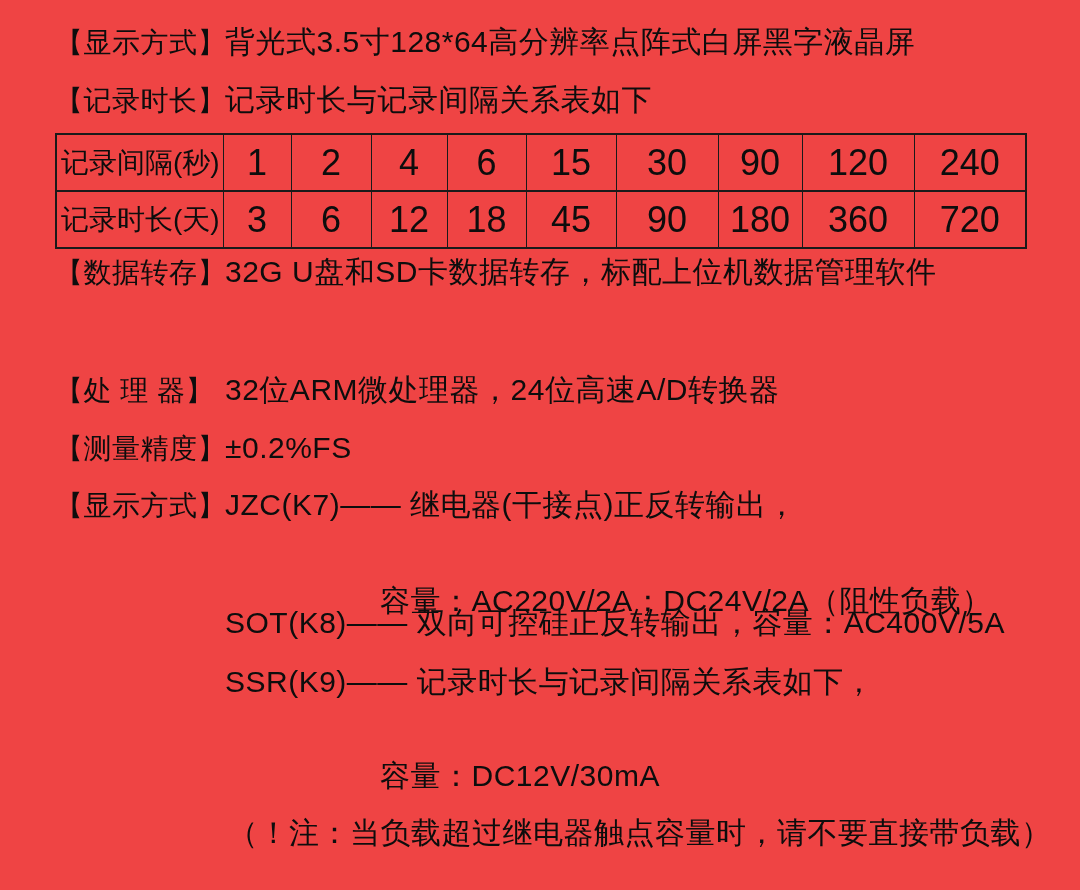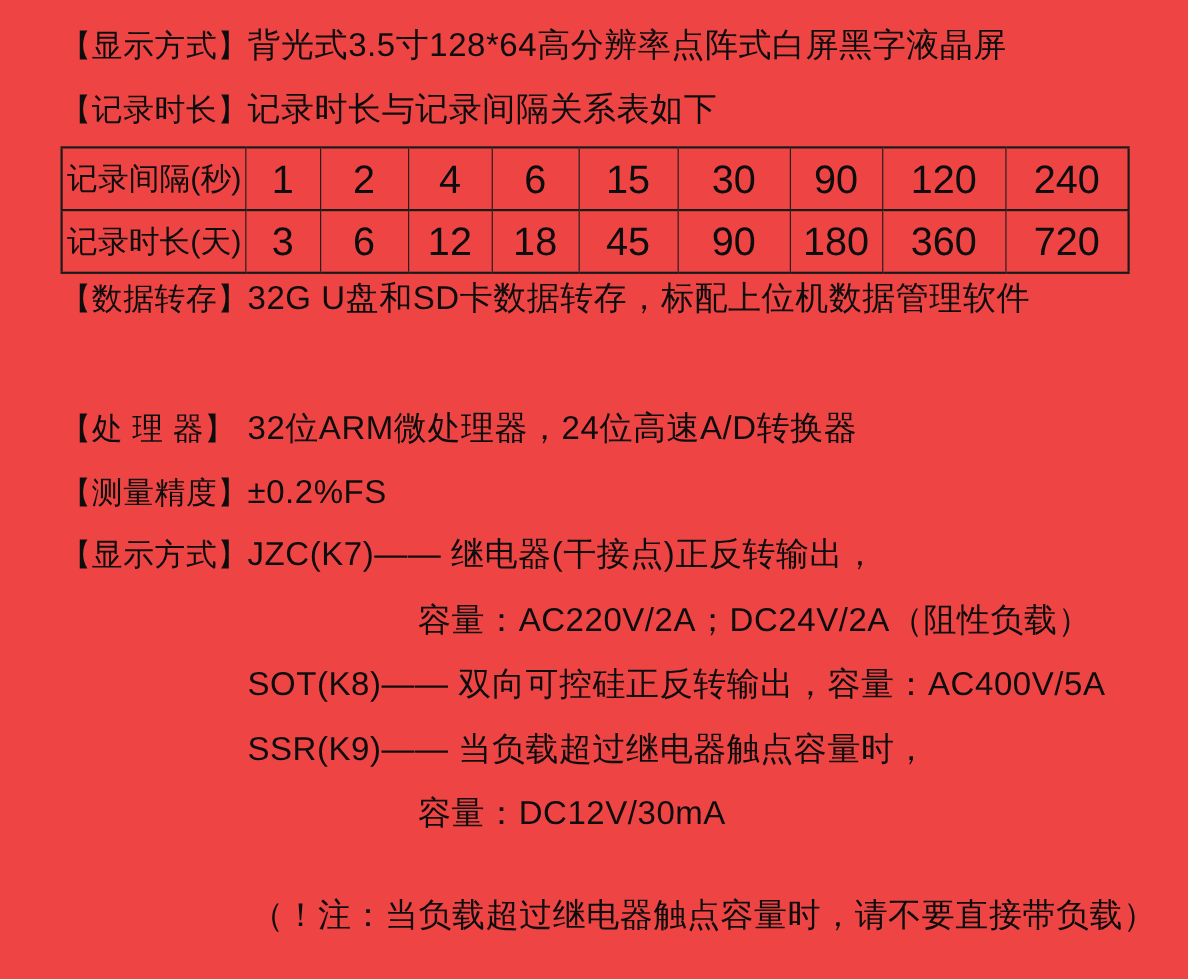--- a/index.html
+++ b/index.html
@@ -26,21 +26,21 @@
     letter-spacing: 0.5px;
   }
   .lbl {
     display: inline-block;
     width: 170px;
     font-size: 28px;
     vertical-align: baseline;
     white-space: nowrap;
   }
   .indent-content { left: 225px; }
-  .indent-capacity { left: 380px; }
+  .indent-capacity { left: 380px; margin-top: 36px; }
   .indent-note { left: 228px; margin-top: 36px; }
   table.rec {
     position: absolute;
     left: 55px;
     top: 133px;
     width: 970px;
     border-collapse: collapse;
     table-layout: fixed;
     border: 2px solid #1a1a1a;
     padding-left: 42px;
@@ -121,20 +121,20 @@
   <div class="line" style="top:370px"><span class="lbl">【处 理 器】</span><span>32位ARM微处理器，24位高速A/D转换器</span></div>
 
   <div class="line" style="top:428px"><span class="lbl">【测量精度】</span><span>±0.2%FS</span></div>
 
   <div class="line" style="top:485px"><span class="lbl">【显示方式】</span><span>JZC(K7)—— 继电器(干接点)正反转输出，</span></div>
 
   <div class="line indent-capacity" style="top:545px"><span>容量：AC220V/2A；DC24V/2A（阻性负载）</span></div>
 
   <div class="line indent-content" style="top:603px"><span>SOT(K8)—— 双向可控硅正反转输出，容量：AC400V/5A</span></div>
 
-  <div class="line indent-content" style="top:662px"><span>SSR(K9)—— 当负载超过继电器触点容量时，</span></div>
+  <div class="line indent-content" style="top:662px"><span>SSR(K9)—— 记录时长与记录间隔关系表如下，</span></div>
 
   <div class="line indent-capacity" style="top:720px"><span>容量：DC12V/30mA</span></div>
 
   <div class="line indent-note" style="top:777px"><span>（！注：当负载超过继电器触点容量时，请不要直接带负载）</span></div>
 
 
 </div>
 
 </body></html>

